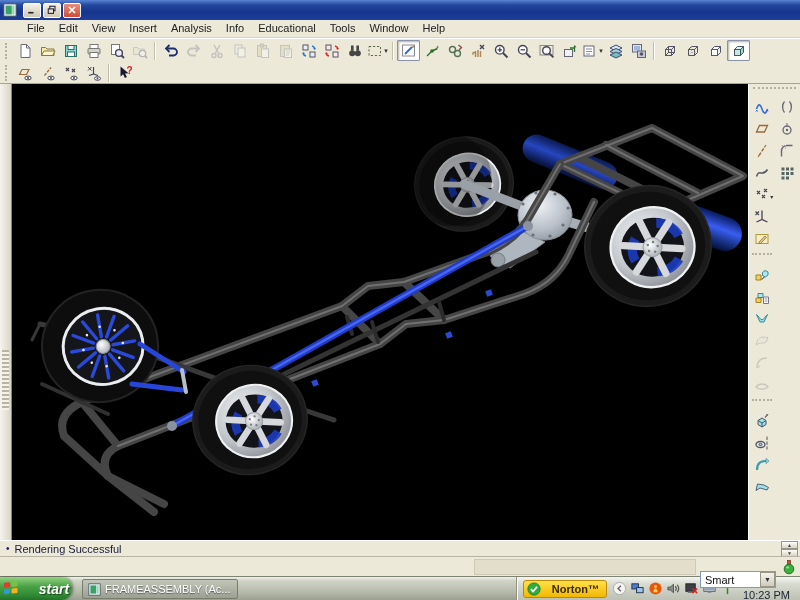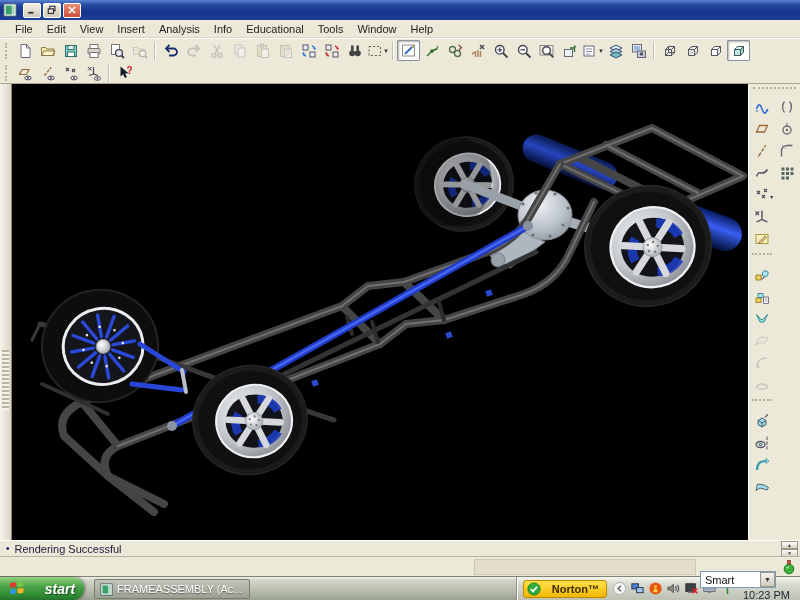--- a/index.html
+++ b/index.html
@@ -8,21 +8,21 @@
   
   .titlebar{height:20px;display:flex;align-items:center;padding:0 3px;
     background:linear-gradient(180deg,#5a84d4 0%,#24479e 25%,#16348c 60%,#1d3f9a 100%);
     color:#fff;font-weight:bold;font-size:11px;}
   .titlebar .appicon{width:14px;height:14px;margin-right:4px;flex:0 0 auto;}
   .titlebar .title{flex:1;white-space:nowrap;overflow:hidden;text-shadow:1px 1px 1px #0b1c50;}
   .winbtn{width:18px;height:15px;margin-left:2px;border:1px solid #fff;border-radius:2px;
     background:linear-gradient(180deg,#f5f2e6,#cdc8b4);display:flex;align-items:center;justify-content:center;}
   .winbtn.close{background:linear-gradient(180deg,#e88f7a,#cf4b37);}
   
-  .menubar{height:18px;display:flex;align-items:center;background:#ece9d8;border-bottom:1px solid #d8d4c4;padding-left:8px;}
+  .menubar{height:18px;display:flex;align-items:flex-start;background:#ece9d8;border-bottom:1px solid #d8d4c4;padding-left:20px;}
   .menuitem{padding:2px 7px;color:#222;}
   
   .toolbar{display:flex;align-items:center;background:#ece9d8;padding:1px 2px;}
   .toolbar.row1{height:24px;border-top:1px solid #fff;}
   .toolbar.row2{height:22px;border-bottom:1px solid #a9a593;}
   .grip{width:5px;height:16px;margin:0 3px;border-left:2px dotted #b4b09e;}
   .tsep{width:2px;height:18px;margin:0 3px;border-left:1px solid #c2beac;border-right:1px solid #fff;}
   .tbtn{width:23px;height:21px;display:flex;align-items:center;justify-content:center;
     border:1px solid transparent;border-radius:1px;position:relative;flex:0 0 auto;}
   .tbtn.pressed{border:1px solid #8a92a8;background:#fdfdfa;box-shadow:inset 1px 1px 2px #b8b4a4;}
@@ -55,21 +55,21 @@
   .filter-panel{position:absolute;left:474px;top:2px;width:222px;height:16px;background:#e2decb;border:1px solid #cfcab6;}
   .combo{position:absolute;left:700px;top:14px;width:76px;height:17px;background:#fff;border:1px solid #7f9db9;display:flex;align-items:center;}
   .combo .val{flex:1;padding-left:4px;color:#111;}
   .combo .cbtnarrow{width:15px;height:15px;background:linear-gradient(180deg,#f4f3ee,#cfcabb);border:1px solid #9a9686;
     display:flex;align-items:center;justify-content:center;font-size:7px;color:#333;}
   .filter-ic{position:absolute;left:781px;top:2px;width:16px;height:16px;}
   
   .taskbar{height:24px;display:flex;align-items:stretch;
     background:linear-gradient(180deg,#f0f1ea 0%,#d2d5c8 15%,#b2b7a8 70%,#9aa091 100%);
     border-top:1px solid #7e8474;}
-  .startbtn{width:84px;display:flex;align-items:center;justify-content:center;gap:20px;
+  .startbtn{width:72px;display:flex;align-items:center;justify-content:center;gap:20px;
     background:linear-gradient(180deg,#94d37e 0%,#4aa348 40%,#2f8a33 80%,#247128 100%);
     border-radius:0 11px 11px 0;box-shadow:1px 0 3px rgba(0,0,0,.45);}
   .startbtn .stxt{color:#fff;font-weight:bold;font-style:italic;font-size:14px;text-shadow:1px 1px 1px #1a4a1a;}
   .taskitem{margin:2px 0 2px 10px;width:156px;display:flex;align-items:center;gap:4px;padding:9px 5px;
     background:linear-gradient(180deg,#c2c6b8,#9ba092);border:1px solid #787d6e;border-radius:2px;
     color:#fff;text-shadow:0 1px 1px #555;white-space:nowrap;overflow:hidden;}
   .tray{margin-left:auto;display:flex;align-items:center;padding:0 4px 0 6px;
     background:linear-gradient(180deg,#f4f5f0 0%,#d8dbd0 30%,#bcc1b4 100%);
     border-left:1px solid #8e9484;box-shadow:inset 1px 0 0 #fbfcf8;}
   .norton{display:flex;align-items:center;gap:11px;height:18px;padding:0 7px 0 3px;margin-right:4px;

